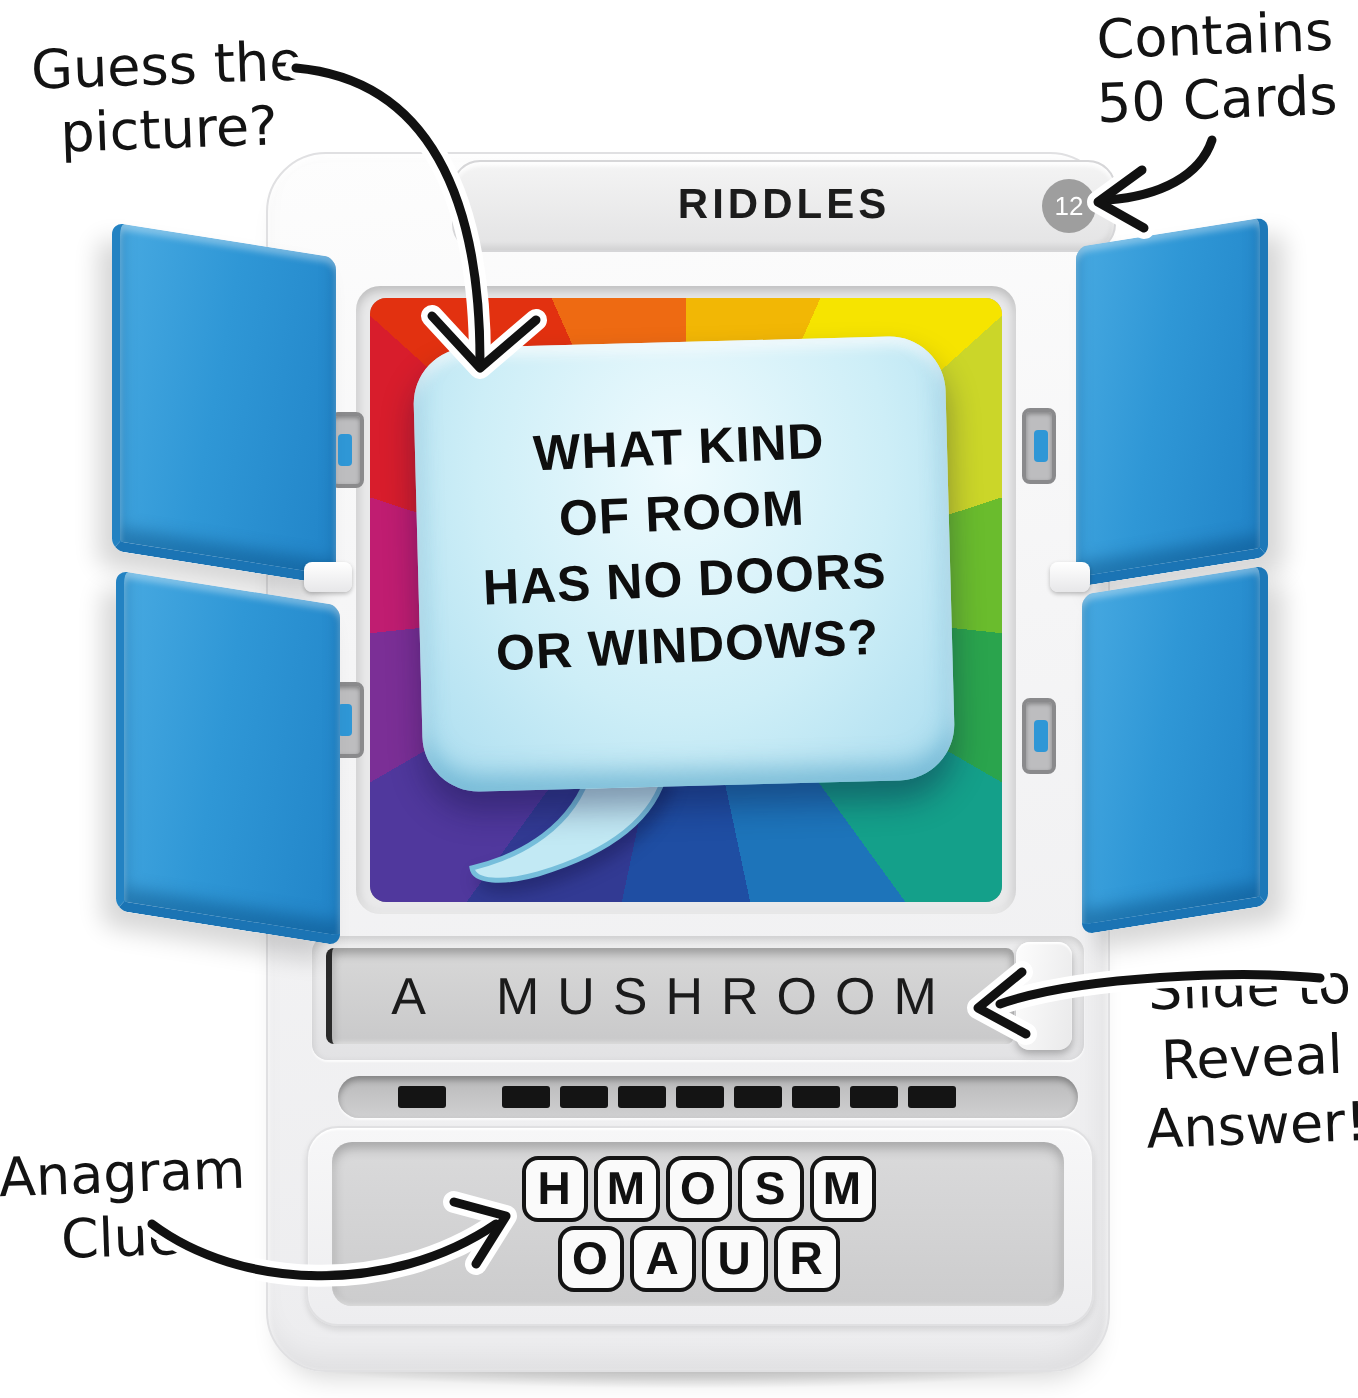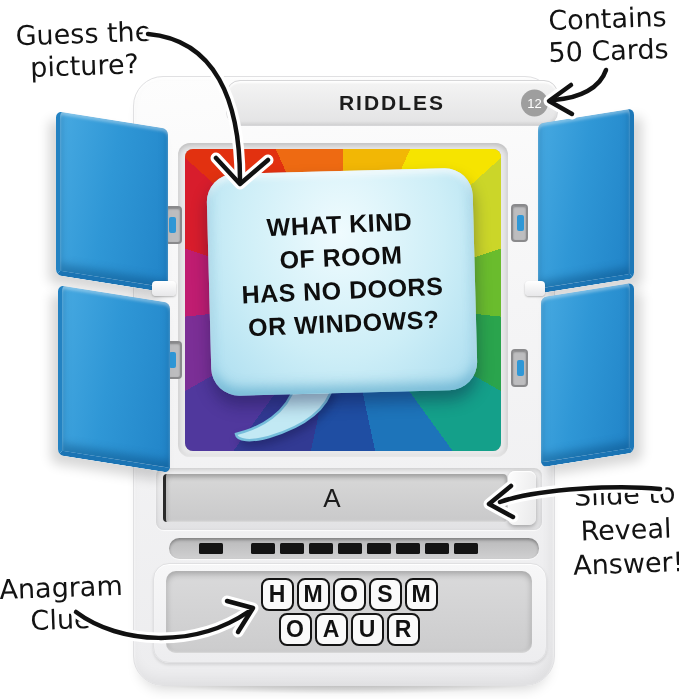--- a/index.html
+++ b/index.html
@@ -140,20 +140,21 @@
             <div>HAS NO DOORS</div>
             <div>OR WINDOWS?</div>
           </div>
         </div>
       </div>
     </div>
 
     <div class="answer-recess">
       <div class="answer-window">
         <span>A</span>
+        <span>MUSHROOM</span>
       </div>
       <div class="answer-handle"></div>
     </div>
 
     <div class="dash-strip">
         <div class="dash-group">
           <div class="dash"></div>
         </div>
         <div class="dash-group">
           <div class="dash"></div>

